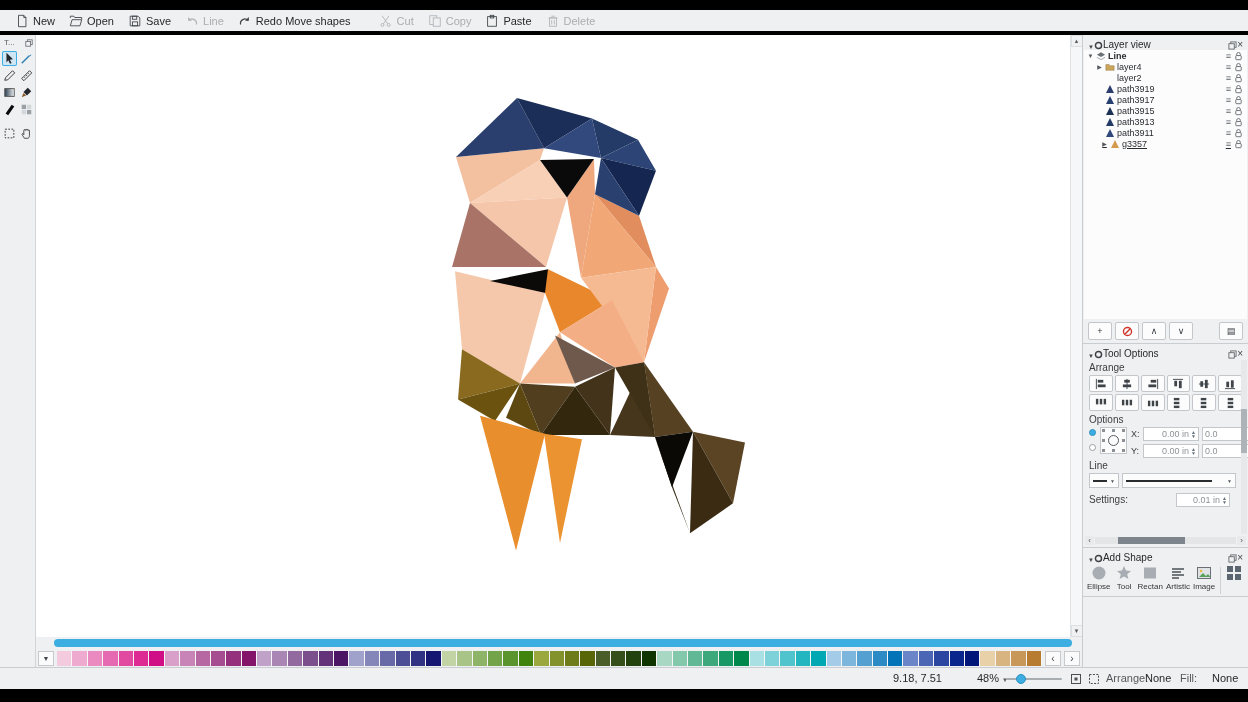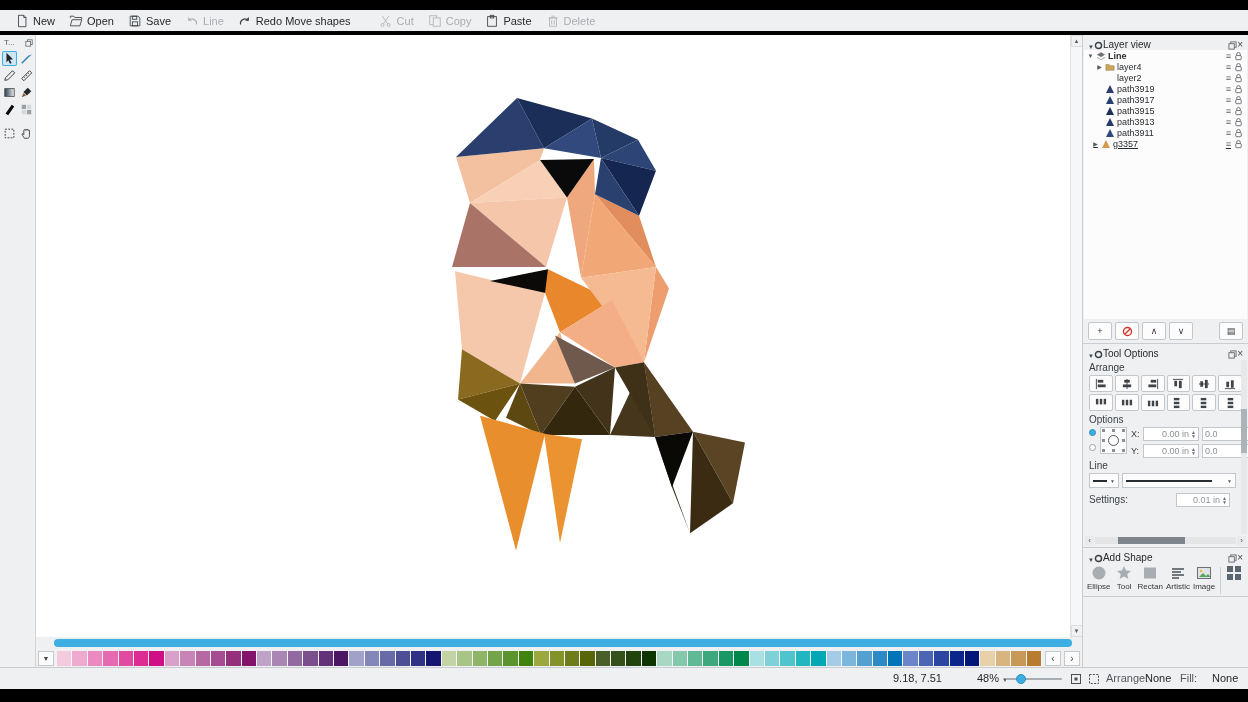--- a/index.html
+++ b/index.html
@@ -576,21 +576,21 @@
               </span>
               <span class="llabel">path3911</span>
               <span class="lmenu">≡</span>
               <span class="llock">
                 <svg viewBox="0 0 10 11">
                   <path d="M3 5V3.6a2 2 0 0 1 4 0V5" fill="none" stroke="#63686d"></path>
                   <rect x="2" y="5" width="6" height="4.6" rx="0.8" fill="none" stroke="#63686d"></rect>
                 </svg>
               </span>
             </div>
-            <div class="lrow" style="padding-left: 7px; text-decoration: underline;">
+            <div class="lrow" style="padding-left: 16px; text-decoration: underline;">
               <span class="exp">▶</span>
               <span class="licon">
                 <svg viewBox="0 0 10 10">
                   <polygon points="1,9 5,1 9,9" fill="#d49a4e"></polygon>
                 </svg>
               </span>
               <span class="llabel">g3357</span>
               <span class="lmenu">≡</span>
               <span class="llock">
                 <svg viewBox="0 0 10 11">

